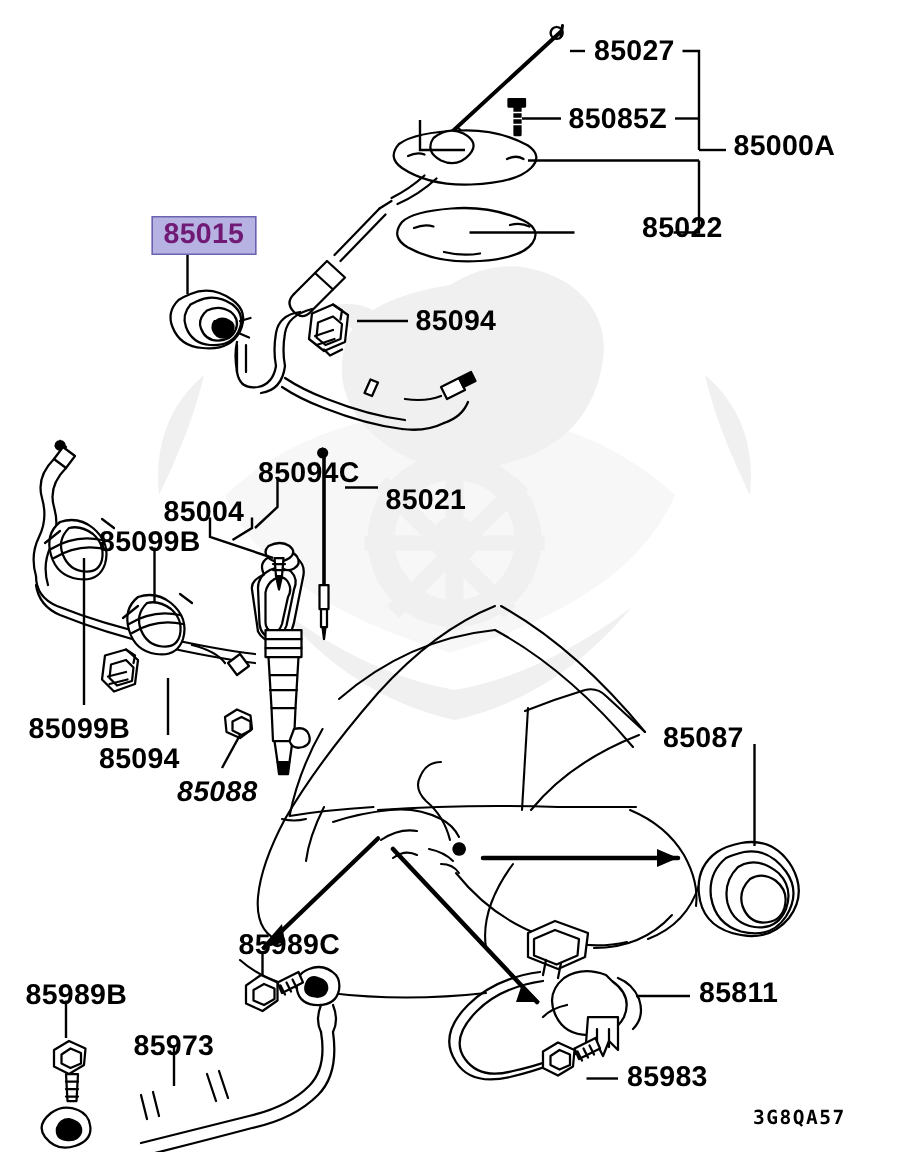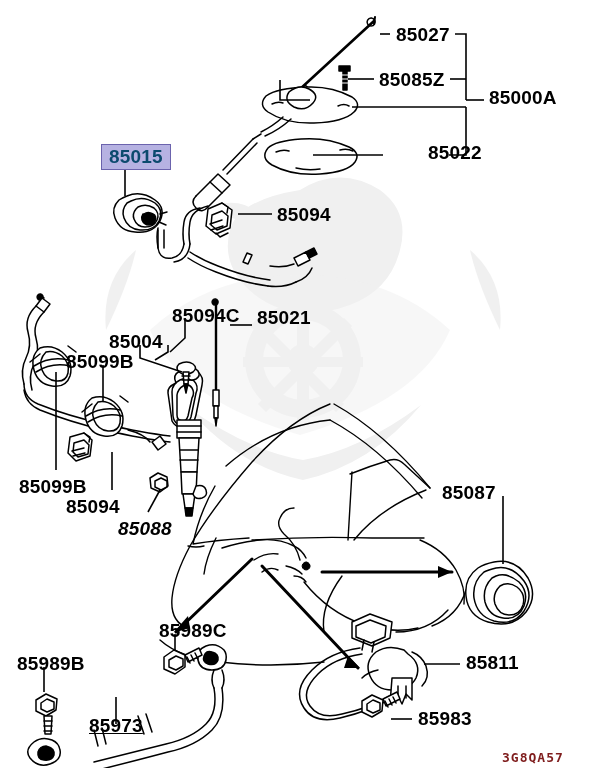--- a/index.html
+++ b/index.html
@@ -4,23 +4,23 @@
 <style>
   html,body{margin:0;padding:0;background:#ffffff;}
   body{width:609px;height:768px;position:relative;overflow:hidden;
        font-family:"Liberation Sans",sans-serif;}
   #stage{position:absolute;left:0;top:0;width:609px;height:581px;}
   svg.layer{position:absolute;left:0;top:0;width:609px;height:768px;}
   .lbl{position:absolute;font-family:"Liberation Sans",sans-serif;
        font-weight:700;font-size:19px;color:#000;white-space:nowrap;
        letter-spacing:.2px;line-height:19px;}
   .lbl.hl{background:#b6b2e2;border:1px solid #6b63ad;
-          padding:2px 7px 3px 7px;color:#0c4a6e;}
+          padding:2px 7px 3px 7px;color:#701a75;}
   .code{position:absolute;font-family:"DejaVu Sans Mono",monospace;
-        font-weight:700;font-size:13px;color:#7f1d1d;letter-spacing:1px;margin-top:12px;}
+        font-weight:700;font-size:13px;color:#000000;letter-spacing:1px;}
 </style>
 </head>
 <body>
 
 <div id="stage">
 
   <svg class="layer" viewBox="0 0 609 768">
     <g fill="#f0f0f0" stroke="none">
       <path d="M300 190 q40 -25 80 0 q30 22 20 60 q-10 40 -50 55 q-55 20 -95 -10 q-35 -28 -25 -65 q8 -30 70 -40 z"></path>
       <path d="M215 205 q30 -8 46 12 q-28 10 -46 -12z"></path>
@@ -299,28 +299,28 @@
     </g>
   </svg>
 
   <div class="lbl" style="left:396px;top:25px;">85027</div>
   <div class="lbl" style="left:379px;top:70px;">85085Z</div>
   <div class="lbl" style="left:489px;top:88px;text-align:right;">85000A</div>
   <div class="lbl" style="left:388px;top:143px;margin-left:40px;">85022</div>
   <div class="lbl hl" style="left:101px;top:144px;">85015</div>
   <div class="lbl" style="left:277px;top:205px;">85094</div>
   <div class="lbl" style="left:136px;top:306px;margin-left:36px;">85094C</div>
-  <div class="lbl" style="left:257px;top:308px;text-align:center;">85021</div>
+  <div class="lbl" style="left:257px;top:324px;text-align:center;">85021</div>
   <div class="lbl" style="left:109px;top:332px;">85004</div>
   <div class="lbl" style="left:66px;top:352px;">85099B</div>
   <div class="lbl" style="left:19px;top:477px;">85099B</div>
   <div class="lbl" style="left:66px;top:497px;">85094</div>
   <div class="lbl" style="left:118px;top:519px;font-style:italic;">85088</div>
   <div class="lbl" style="left:442px;top:483px;text-align:right;">85087</div>
   <div class="lbl" style="left:139px;top:621px;margin-left:20px;">85989C</div>
   <div class="lbl" style="left:17px;top:654px;">85989B</div>
-  <div class="lbl" style="left:89px;top:716px;text-decoration:underline;">85973</div>
+  <div class="lbl" style="left:89px;top:688px;">85973</div>
   <div class="lbl" style="left:466px;top:653px;">85811</div>
   <div class="lbl" style="left:418px;top:709px;">85983</div>
 
   <div class="code" style="left:502px;top:738px;">3G8QA57</div>
 
 </div>
 
 </body></html>

